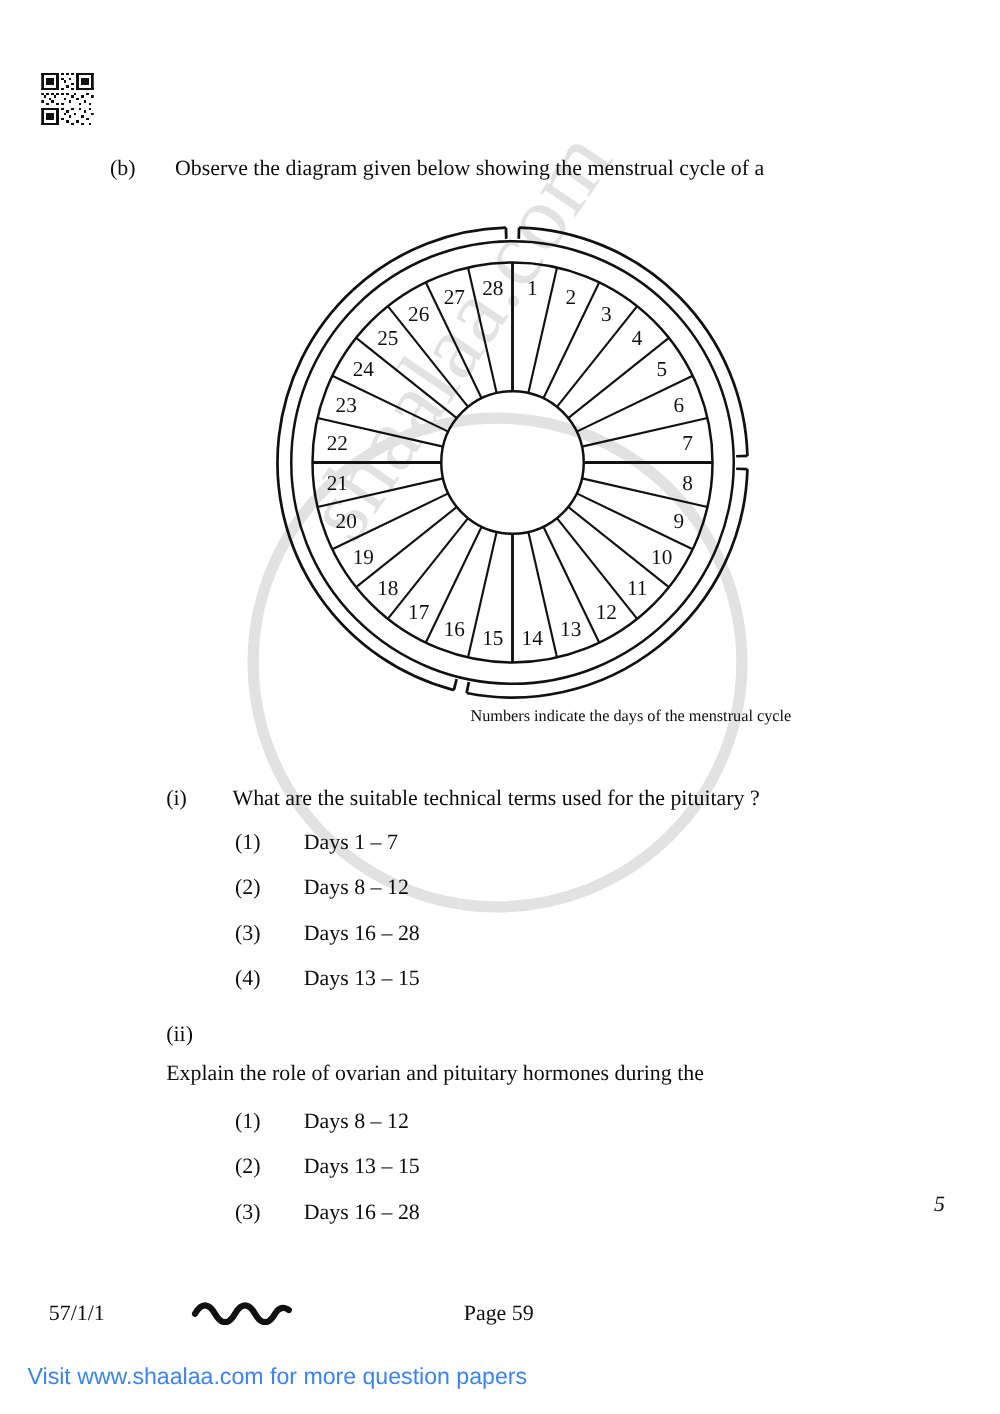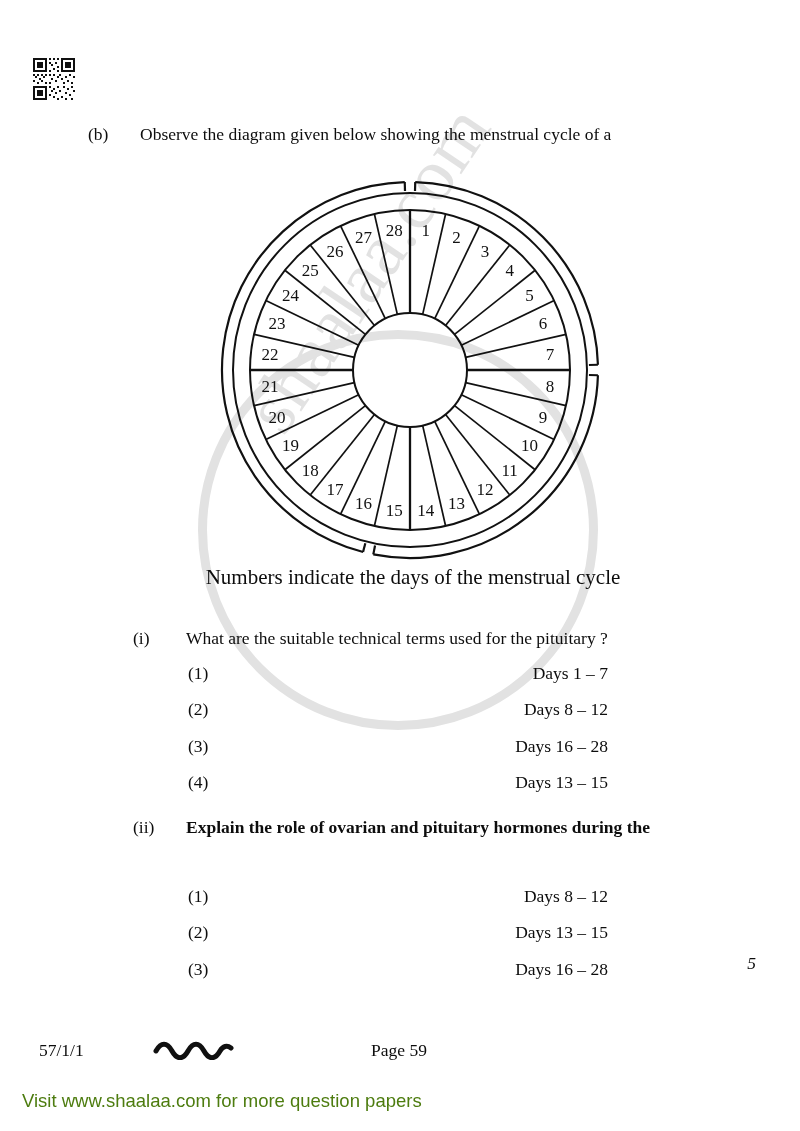--- a/index.html
+++ b/index.html
@@ -105,22 +105,22 @@
     font-family: "Liberation Serif", serif;
     font-size: 17px;
     fill: #111;
   }
 
   #diagram-caption {
     position: absolute;
     left: 193px;
     top: 565px;
     width: 440px;
-    font-size: 21px;
-    text-align: center;
+    font-size: 13px;
+    text-align: right;
   }
 
   
   #sub-i {
     left: 133px;
     top: 621px;
     width: 600px;
     font-size: 17.5px;
     line-height: 34px;
   }
@@ -139,35 +139,35 @@
     top: 878px;
     width: 420px;
     font-size: 17.5px;
   }
   .opt-row {
     display: flex;
     height: 36.5px;
     align-items: center;
   }
   .opt-num { width: 55px; flex: 0 0 auto; }
-  .opt-text { flex: 1 1 auto; text-align: right; }
+  .opt-text { flex: 1 1 auto; }
 
   
   #sub-ii {
     left: 133px;
     top: 812px;
     width: 600px;
     font-size: 17.5px;
     line-height: 31px;
+    flex-direction: column;
   }
   #sub-ii .q-label { width: 53px; }
   #sub-ii .q-text {
     text-align: justify;
     text-align-last: left;
-    font-weight: bold;
   }
   #sub-ii .line2 { display: block; }
 
   
   #marks {
     position: absolute;
     right: 44px;
     top: 953px;
     font-style: italic;
     font-size: 17.5px;
@@ -200,21 +200,21 @@
     top: 0;
     font-size: 17.5px;
   }
 
   #visit-line {
     position: absolute;
     left: 22px;
     top: 1090px;
     font-family: "Liberation Sans", "DejaVu Sans", sans-serif;
     font-size: 18.5px;
-    color: #4d7c0f;
+    color: #3b82f6;
     z-index: 10;
   }
 </style>
 </head>
 <body>
 
 <div id="watermark-layer">
   <div class="wm-circle"></div>
   <div class="wm-text">shaalaa.com</div>
 </div>

